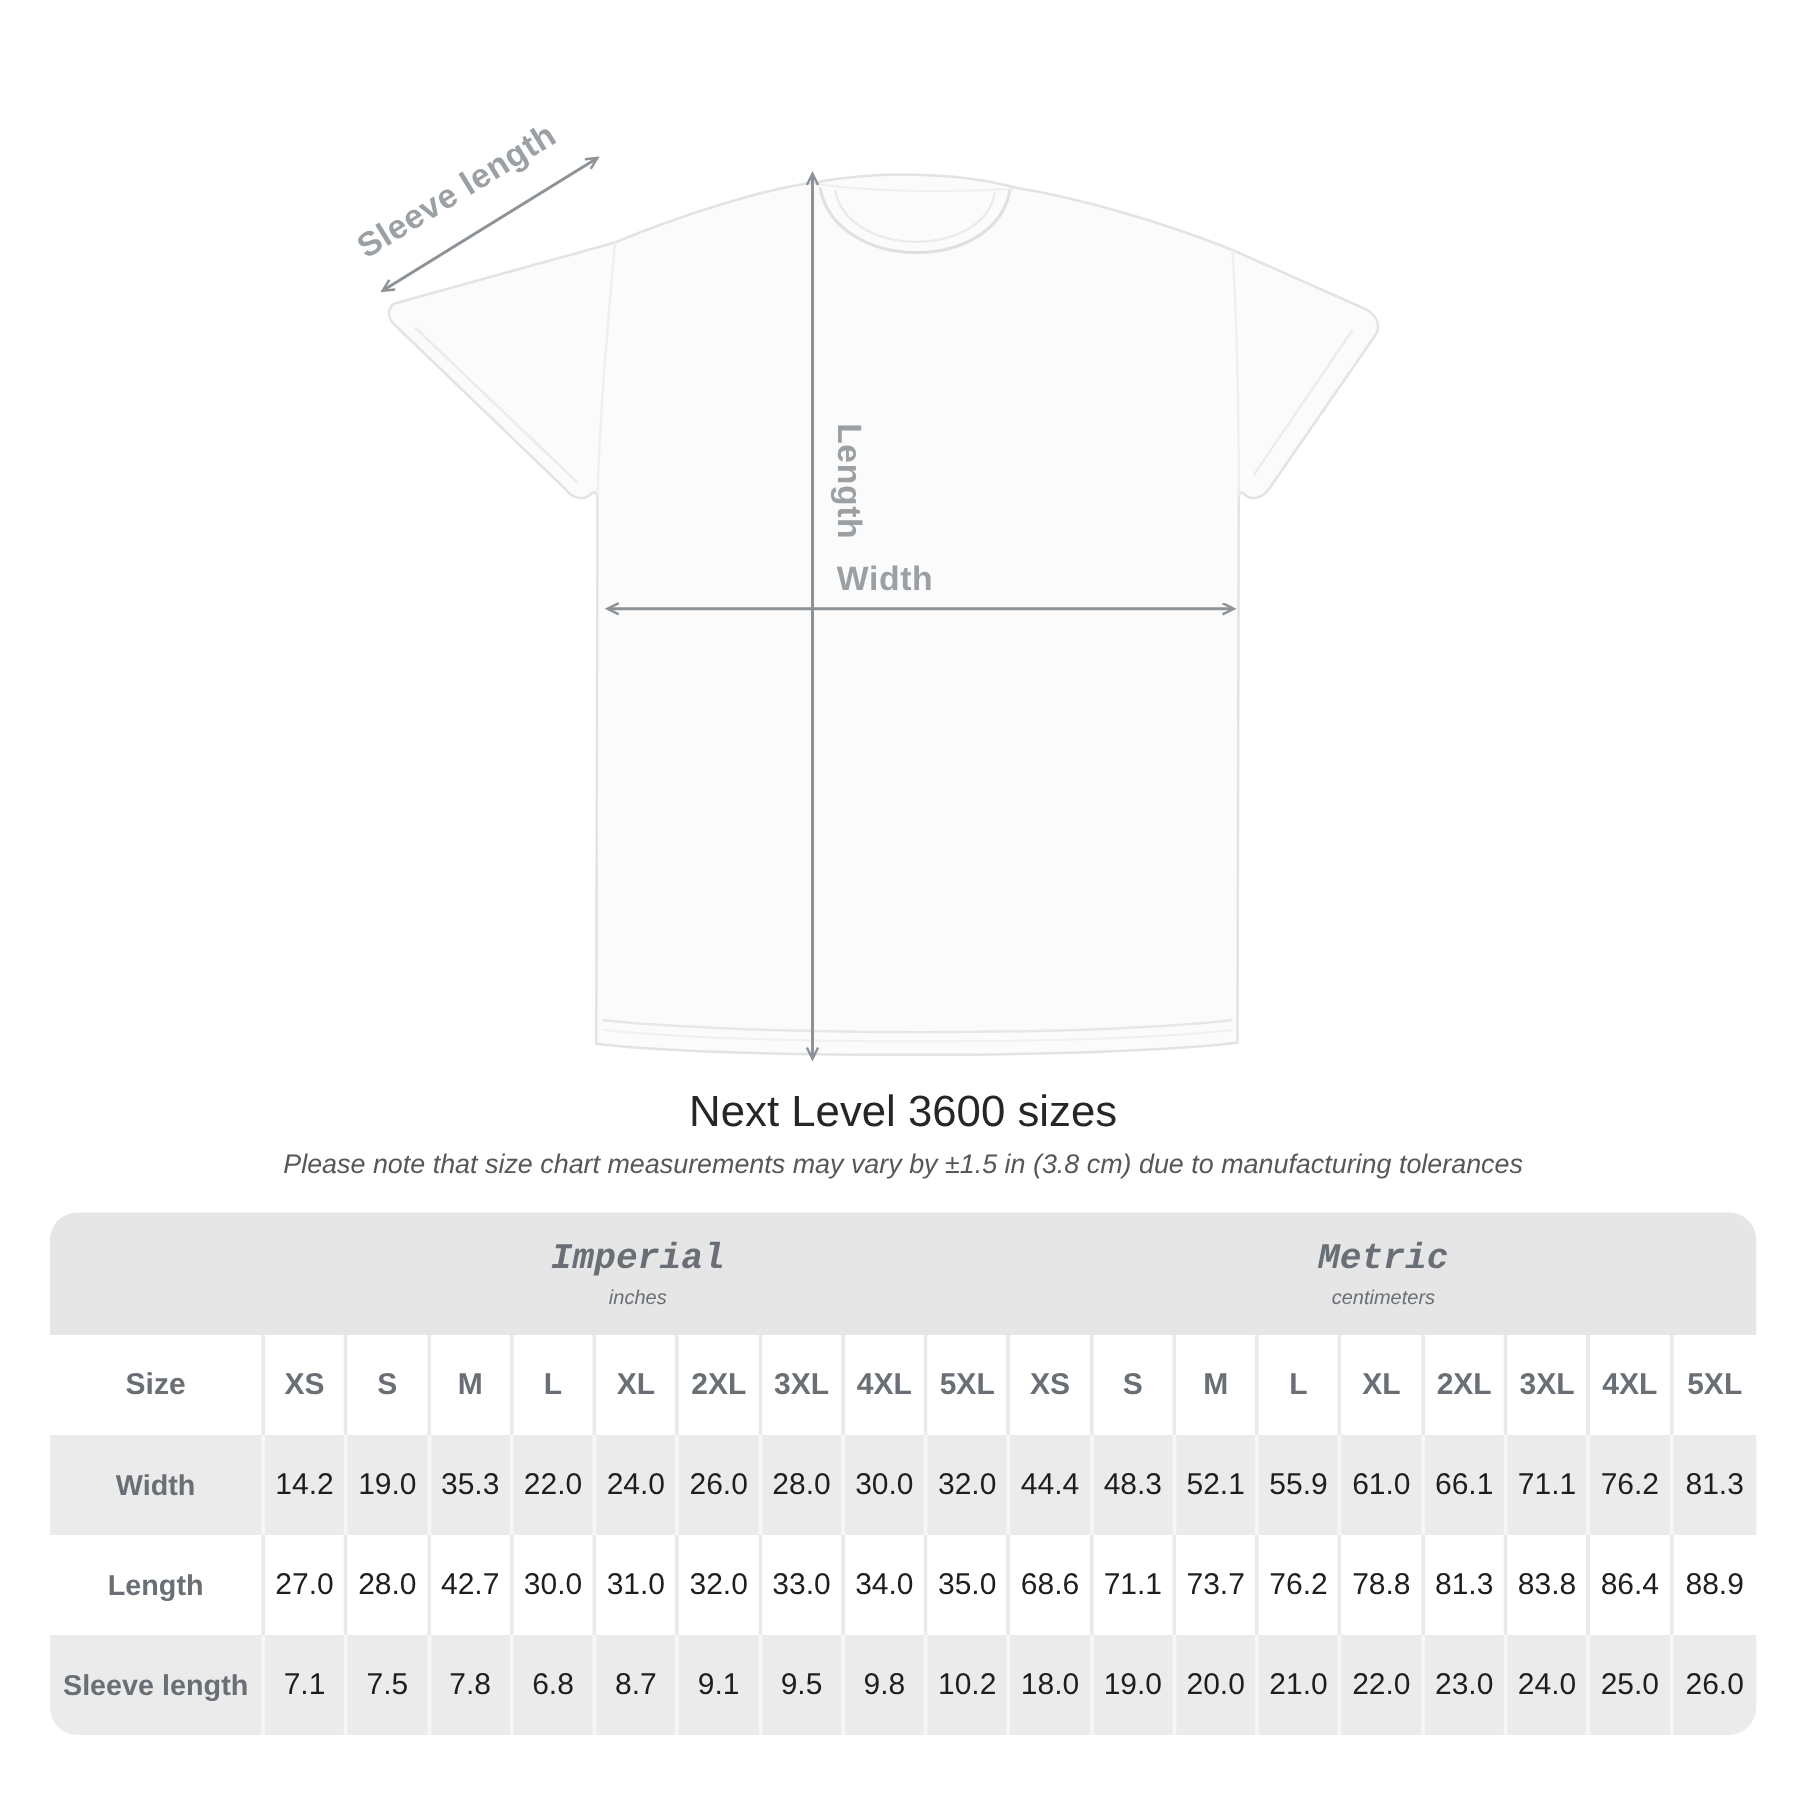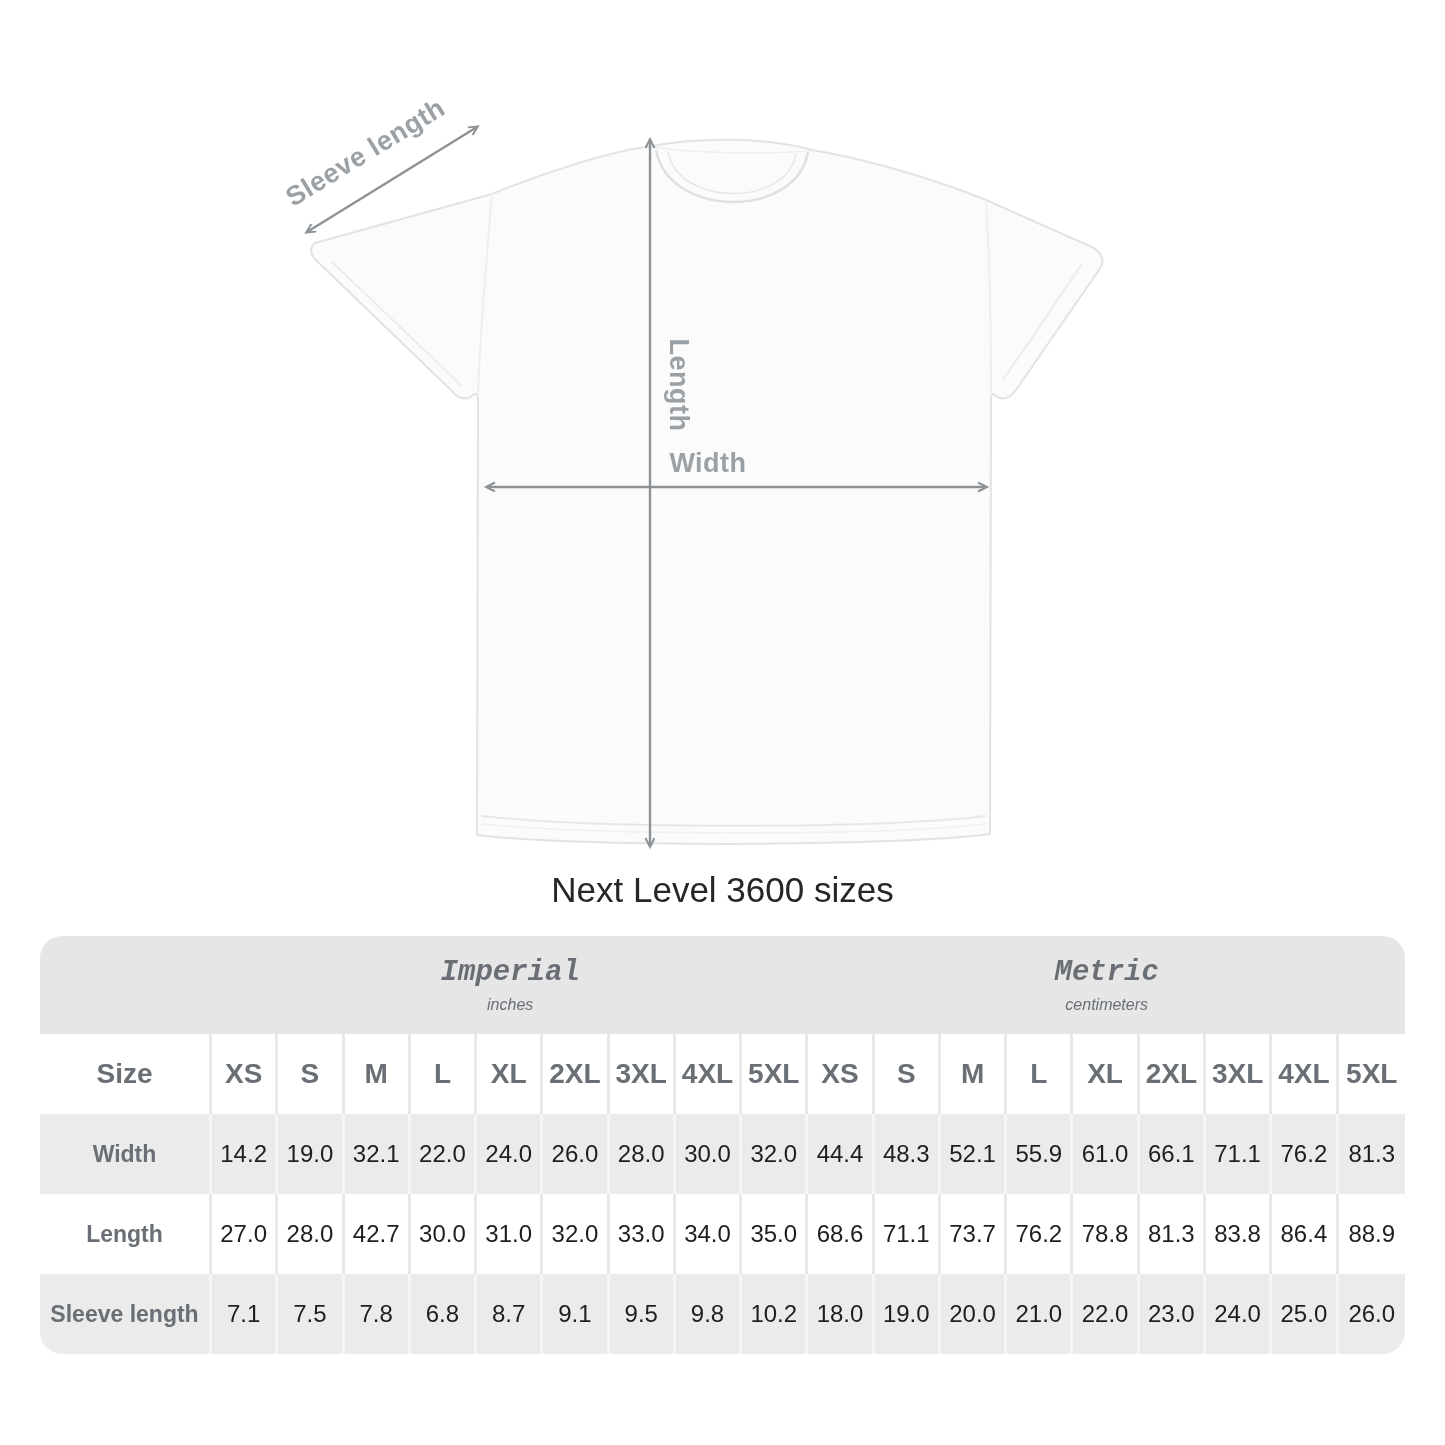--- a/index.html
+++ b/index.html
@@ -45,21 +45,21 @@
 
   
   tr.size-row th,tr.size-row td,
   tr.data-row th,tr.data-row td{border-right:3px solid #e9e9e9;}
   tr.row-gray th,tr.row-gray td{border-right-color:#f6f6f6;}
   tr.size-row th:last-child,tr.size-row td:last-child,
   tr.data-row th:last-child,tr.data-row td:last-child{border-right:none;}
 
   tr.size-row{height:80px;}
   tr.size-row th,tr.size-row td{
-    background:#ffffff;font-weight:bold;font-size:28px;color:#696f74;
+    background:#ffffff;font-weight:bold;font-size:24px;color:#696f74;
   }
   tr.data-row{height:80px;}
   tr.data-row th{font-weight:bold;font-size:23px;color:#696f74;}
   tr.row-gray th,tr.row-gray td{background:#ebebeb;}
   tr.row-white th,tr.row-white td{background:#ffffff;}
   tr.last-row th:first-child{border-radius:0 0 0 22px;}
   tr.last-row td:last-child{border-radius:0 0 22px 0;}
 </style>
 </head>
 <body>
@@ -113,20 +113,21 @@
         <line x1="487" y1="487" x2="986" y2="487" marker-start="url(#arrowE)" marker-end="url(#arrowE)"></line>
       </g>
 
       <text class="measure-label" fill="#9ba0a5" text-anchor="middle" transform="rotate(-31.5 370 160)" x="370" y="160">Sleeve length</text>
       <text class="measure-label" fill="#9ba0a5" text-anchor="middle" transform="rotate(90 670 385)" x="670" y="385">Length</text>
       <text class="measure-label" fill="#9ba0a5" text-anchor="middle" x="708" y="472">Width</text>
     </svg>
   </div>
 
   <h1 class="chart-title">Next Level 3600 sizes</h1>
+  <p class="chart-note">Please note that size chart measurements may vary by ±1.5 in (3.8 cm) due to manufacturing tolerances</p>
 
   <div class="table-wrap">
     <table class="size-table">
       <colgroup id="cols">
           <col class="c-label">
           <col>
           <col>
           <col>
           <col>
           <col>
@@ -176,21 +177,21 @@
             <td>3XL</td>
             <td>4XL</td>
             <td>5XL</td>
           </tr>
       </thead>
       <tbody id="table-body">
           <tr class="data-row row-gray">
             <th>Width</th>
             <td>14.2</td>
             <td>19.0</td>
-            <td>32.1</td>
+            <td>35.3</td>
             <td>22.0</td>
             <td>24.0</td>
             <td>26.0</td>
             <td>28.0</td>
             <td>30.0</td>
             <td>32.0</td>
             <td>44.4</td>
             <td>48.3</td>
             <td>52.1</td>
             <td>55.9</td>

